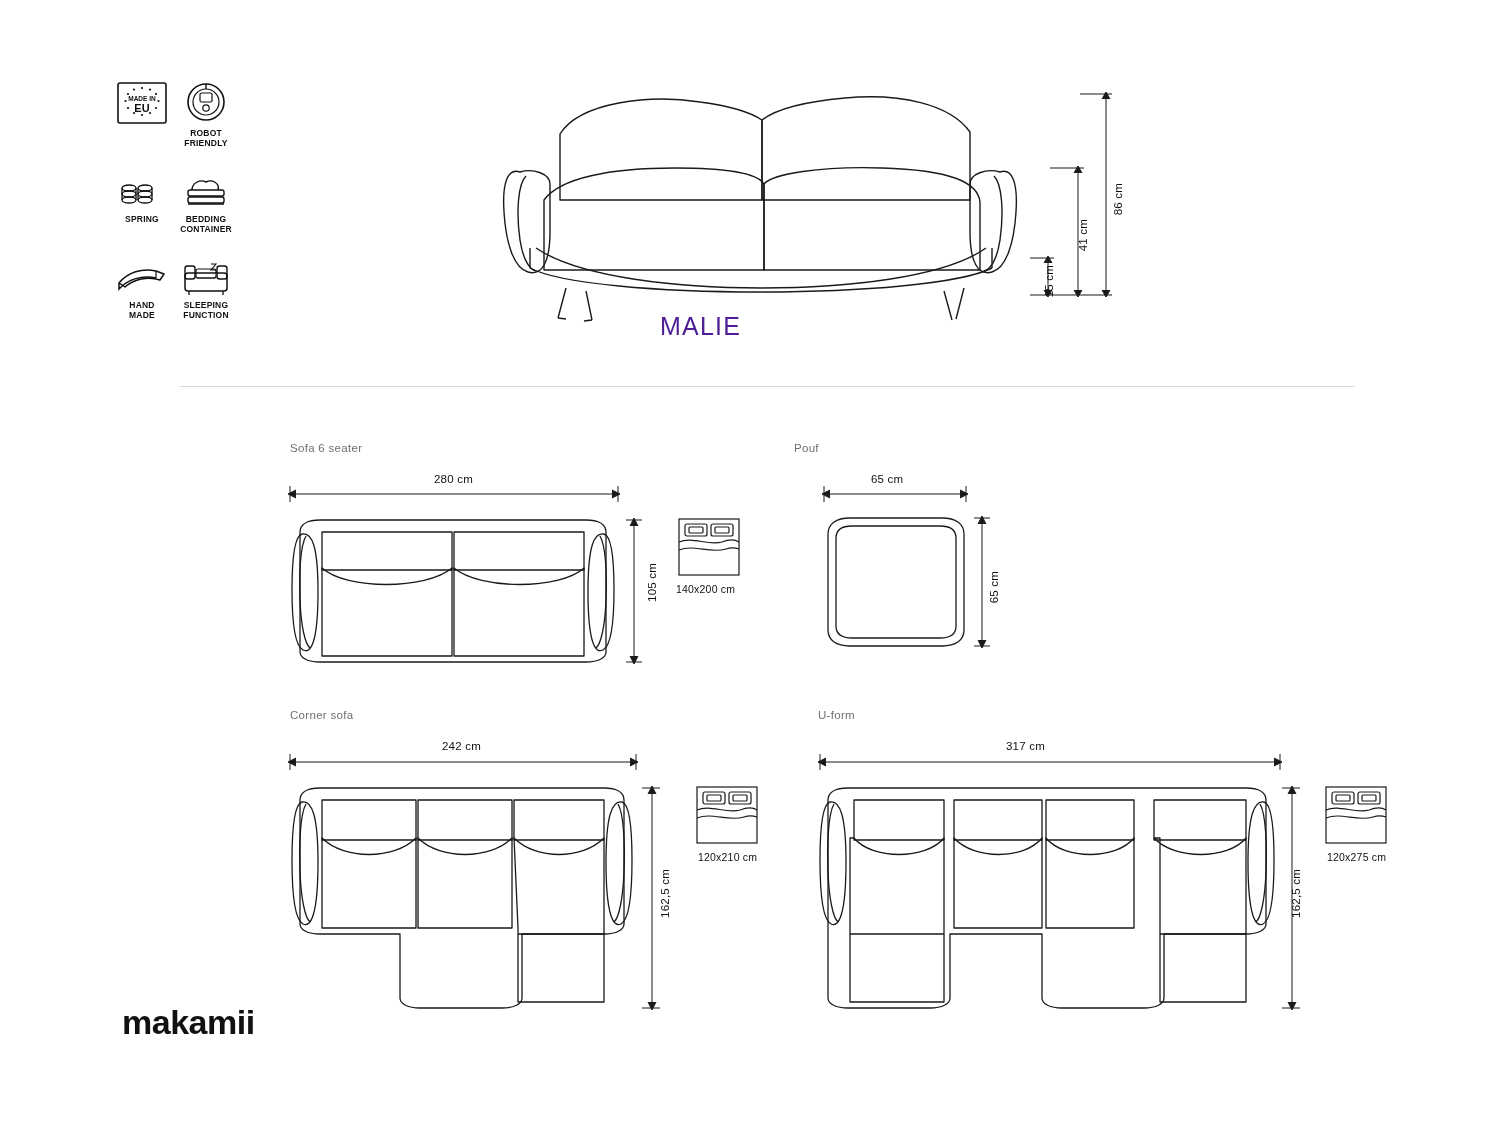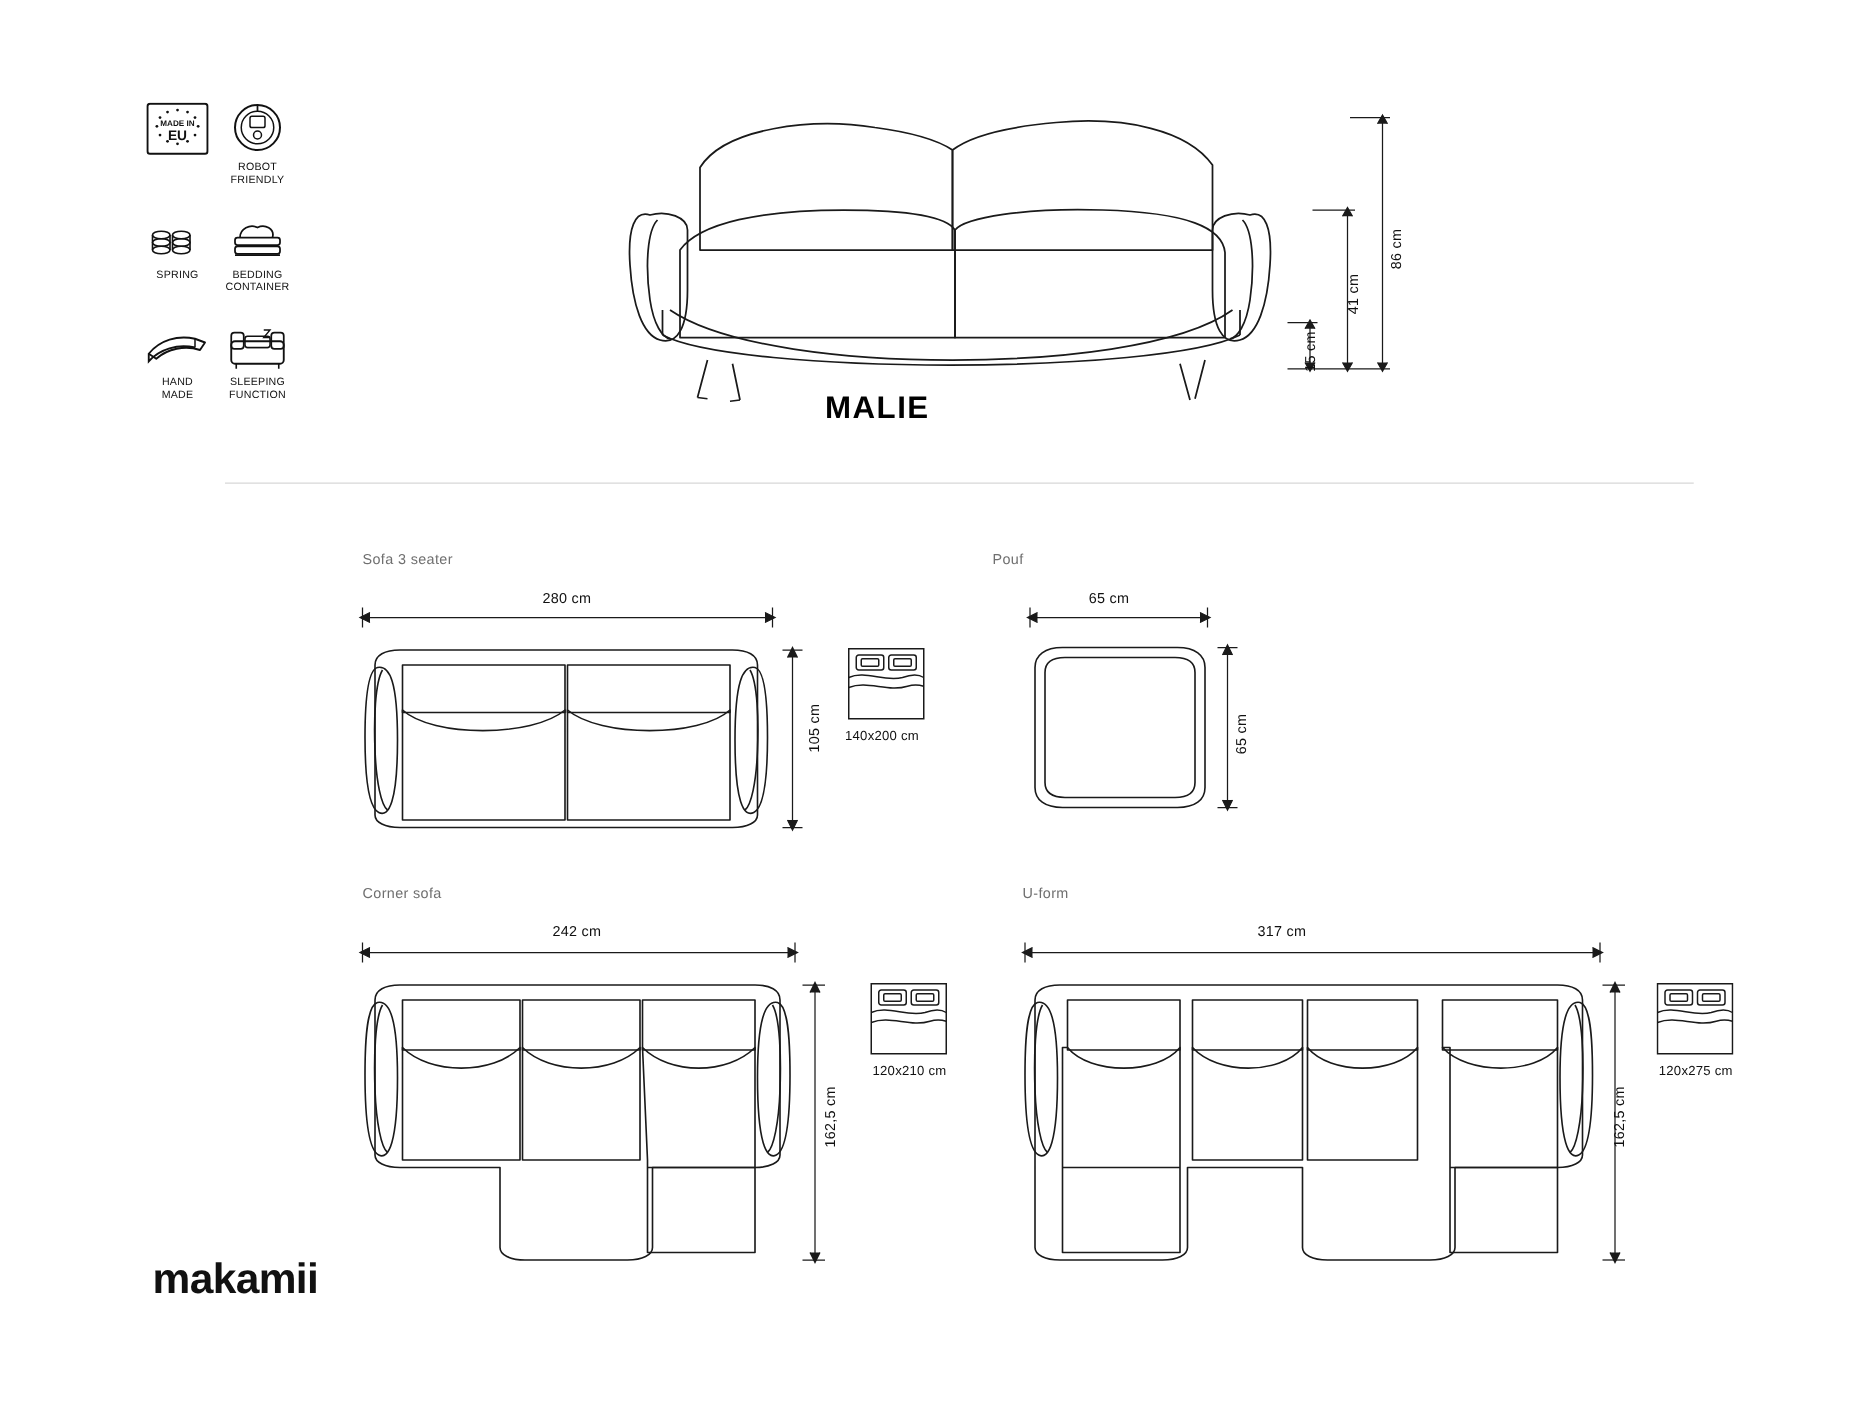--- a/index.html
+++ b/index.html
@@ -12,28 +12,28 @@
   .abs{position:absolute;}
   svg{display:block;}
 
   
   #features{left:110px;top:78px;width:160px;}
   .feat-row{display:flex;margin-bottom:16px;}
   .feat{width:64px;display:flex;flex-direction:column;align-items:center;}
   .feat .glyph{height:46px;display:flex;align-items:flex-end;justify-content:center;}
   .feat .cap{
     margin-top:5px;text-align:center;font-size:8.5px;line-height:1.12;
-    font-weight:400;letter-spacing:.2px;color:#111;
+    font-weight:700;letter-spacing:.2px;color:#111;
   }
   .feat.wide{width:110px;}
 
   
   #hero{left:500px;top:72px;}
   #hero-title{
-    left:660px;top:312px;font-size:25px;font-weight:700;letter-spacing:1.2px;color:#000000;
+    left:660px;top:312px;font-size:25px;font-weight:400;letter-spacing:1.2px;color:#4c1d95;
   }
 
   
   #divider{left:180px;top:386px;width:1175px;height:1px;background:#d8d8d8;}
 
   
   .sec-label{font-size:11.5px;color:#6f6f6f;letter-spacing:.3px;}
   #lbl-sofa3{left:290px;top:442px;}
   #lbl-pouf{left:794px;top:442px;}
   #lbl-corner{left:290px;top:709px;}
@@ -216,21 +216,21 @@
       <line x1="10" y1="207" x2="92" y2="207"></line>
     </g>
   </svg>
 </div>
 <div class="abs dim v" id="d-86">86 cm</div>
 <div class="abs dim v" id="d-41">41 cm</div>
 <div class="abs dim v" id="d-15">15 cm</div>
 
 <div class="abs" id="divider"></div>
 
-<div class="abs sec-label" id="lbl-sofa3">Sofa 3 seater</div>
+<div class="abs sec-label" id="lbl-sofa3">Sofa 6 seater</div>
 <div class="abs sec-label" id="lbl-pouf">Pouf</div>
 <div class="abs sec-label" id="lbl-corner">Corner sofa</div>
 <div class="abs sec-label" id="lbl-uform">U-form</div>
 
 <div class="abs" style="left:286px;top:480px;">
   <svg width="360" height="190" viewBox="0 0 360 190">
 
     <g stroke="#1a1a1a" stroke-width="1" fill="none">
       <line x1="4" y1="14" x2="332" y2="14"></line>
       <path d="M10 10 L2 14 L10 18 M326 10 L334 14 L326 18" fill="#1a1a1a"></path>

